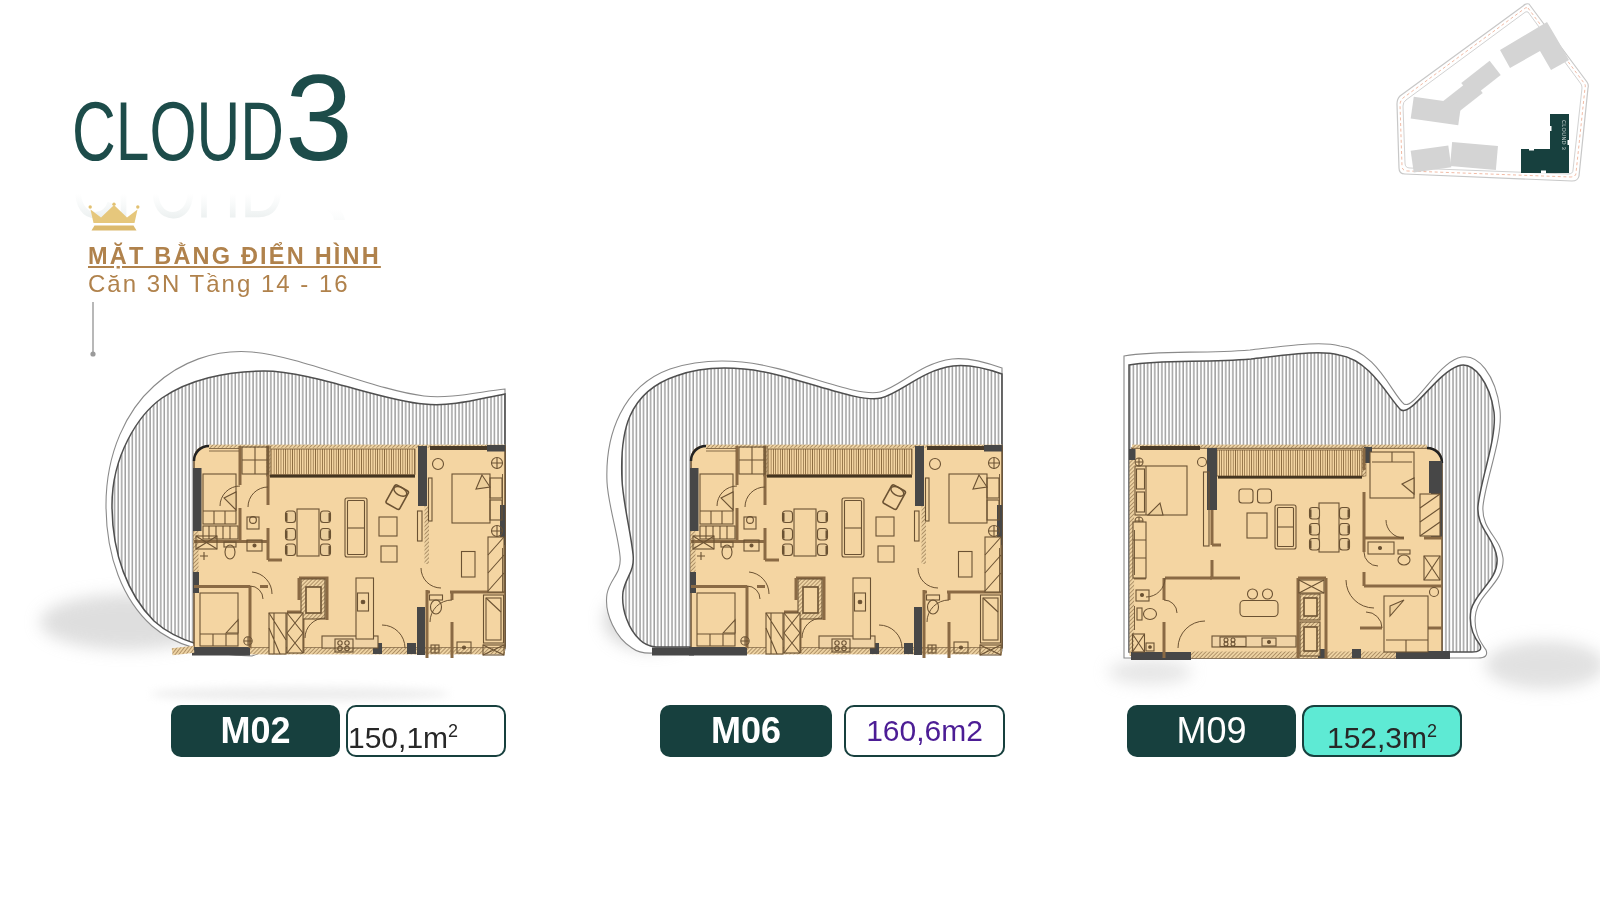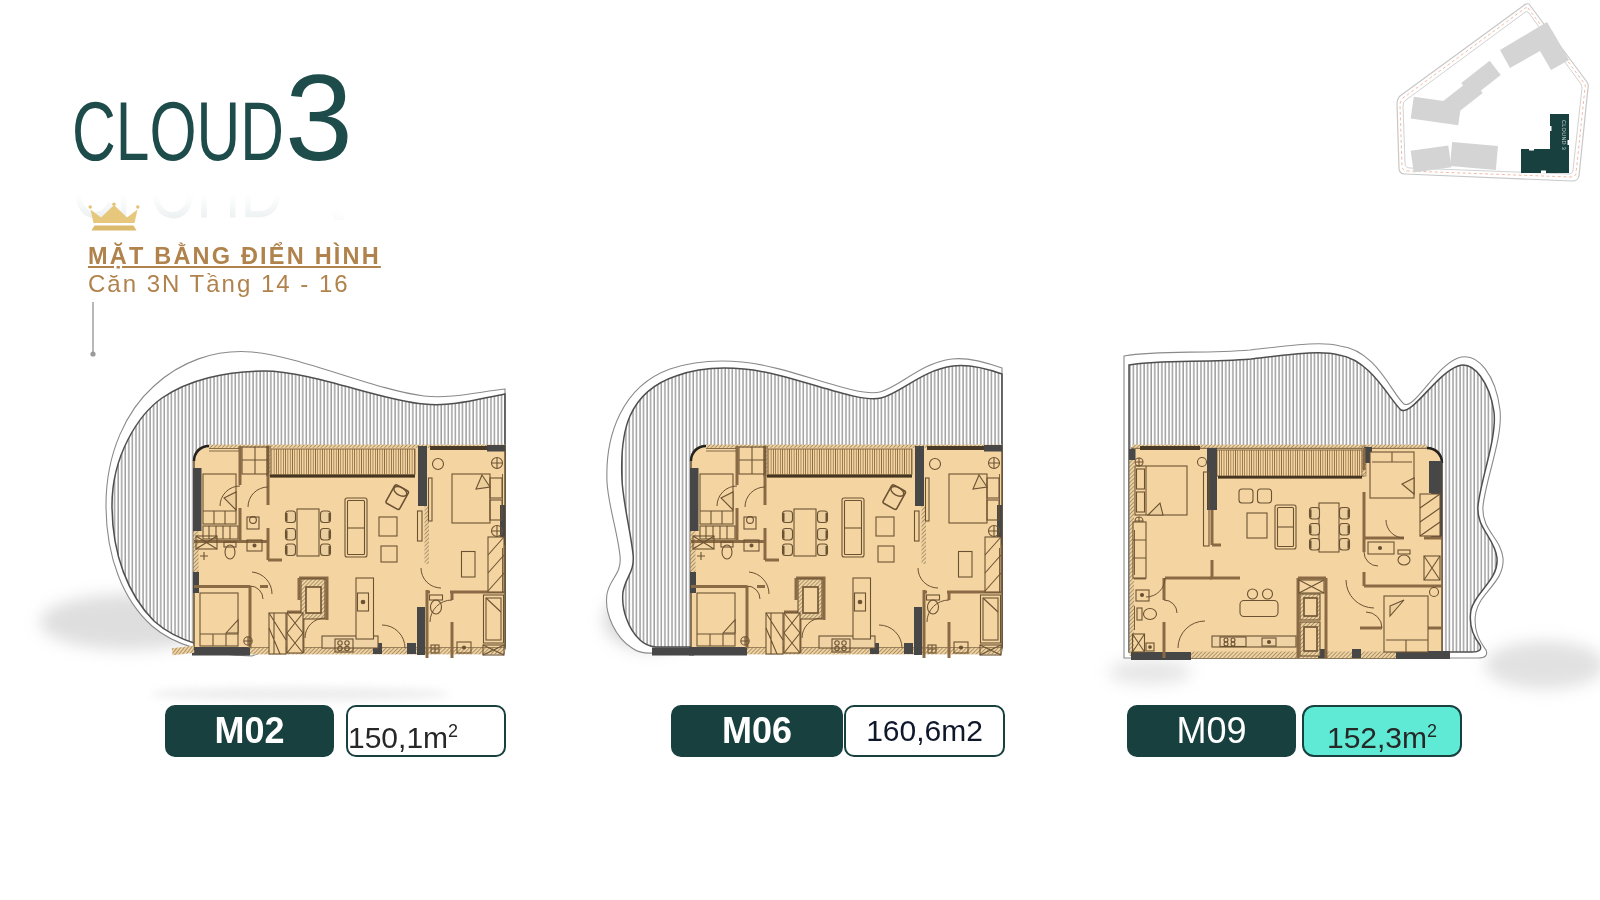--- a/index.html
+++ b/index.html
@@ -533,23 +533,23 @@
 
   <path d="M1364 552 A14 14 0 0 0 1378 566" stroke-width="1"></path>
 
   <path d="M1382 628 A16 16 0 0 0 1366 612" stroke-width="1"></path>
 </g>
 
 <path d="M1134.5 530 V575 M1134.5 606 V630" stroke="#6b5233" stroke-width="0.9"></path>
 </svg>
 </div>
 
-<div class="abs" style="left:165px;top:705px;width:169px;height:52px;background:#17403e;border-radius:10px;color:#fff;font-size:36px;font-weight:bold;text-align:center;line-height:52px;">M02</div>
+<div class="abs" style="left:171px;top:705px;width:169px;height:52px;background:#17403e;border-radius:10px;color:#fff;font-size:36px;font-weight:bold;text-align:center;line-height:52px;">M02</div>
 
 <div class="abs" style="left:346px;top:705px;width:160px;height:52px;background:#fff;border:2px solid #17403e;border-radius:10px;box-sizing:border-box;color:#272727;font-size:30px;text-align:left;line-height:48px;">150,1m<sup style="font-size:18px;">2</sup></div>
 
-<div class="abs" style="left:660px;top:705px;width:172px;height:52px;background:#17403e;border-radius:10px;color:#fff;font-size:36px;font-weight:bold;text-align:center;line-height:52px;margin-left:11px;">M06</div>
-
-<div class="abs" style="left:844px;top:705px;width:161px;height:52px;background:#fff;border:2px solid #17403e;border-radius:10px;box-sizing:border-box;color:#0f172a;font-size:30px;text-align:center;line-height:48px;">160,6m2</div>
+<div class="abs" style="left:660px;top:705px;width:172px;height:52px;background:#17403e;border-radius:10px;color:#fff;font-size:36px;font-weight:bold;text-align:center;line-height:52px;">M06</div>
+
+<div class="abs" style="left:844px;top:705px;width:161px;height:52px;background:#fff;border:2px solid #17403e;border-radius:10px;box-sizing:border-box;color:#4c1d95;font-size:30px;text-align:center;line-height:48px;">160,6m2</div>
 
 <div class="abs" style="left:1127px;top:705px;width:169px;height:52px;background:#17403e;border-radius:10px;color:#fff;font-size:36px;font-weight:normal;text-align:center;line-height:52px;">M09</div>
 
 <div class="abs" style="left:1302px;top:705px;width:160px;height:52px;background:#5eead4;border:2px solid #17403e;border-radius:12px;box-sizing:border-box;color:#272727;font-size:30px;text-align:center;line-height:48px;">152,3m<sup style="font-size:18px;">2</sup></div>
 
 </body></html>

